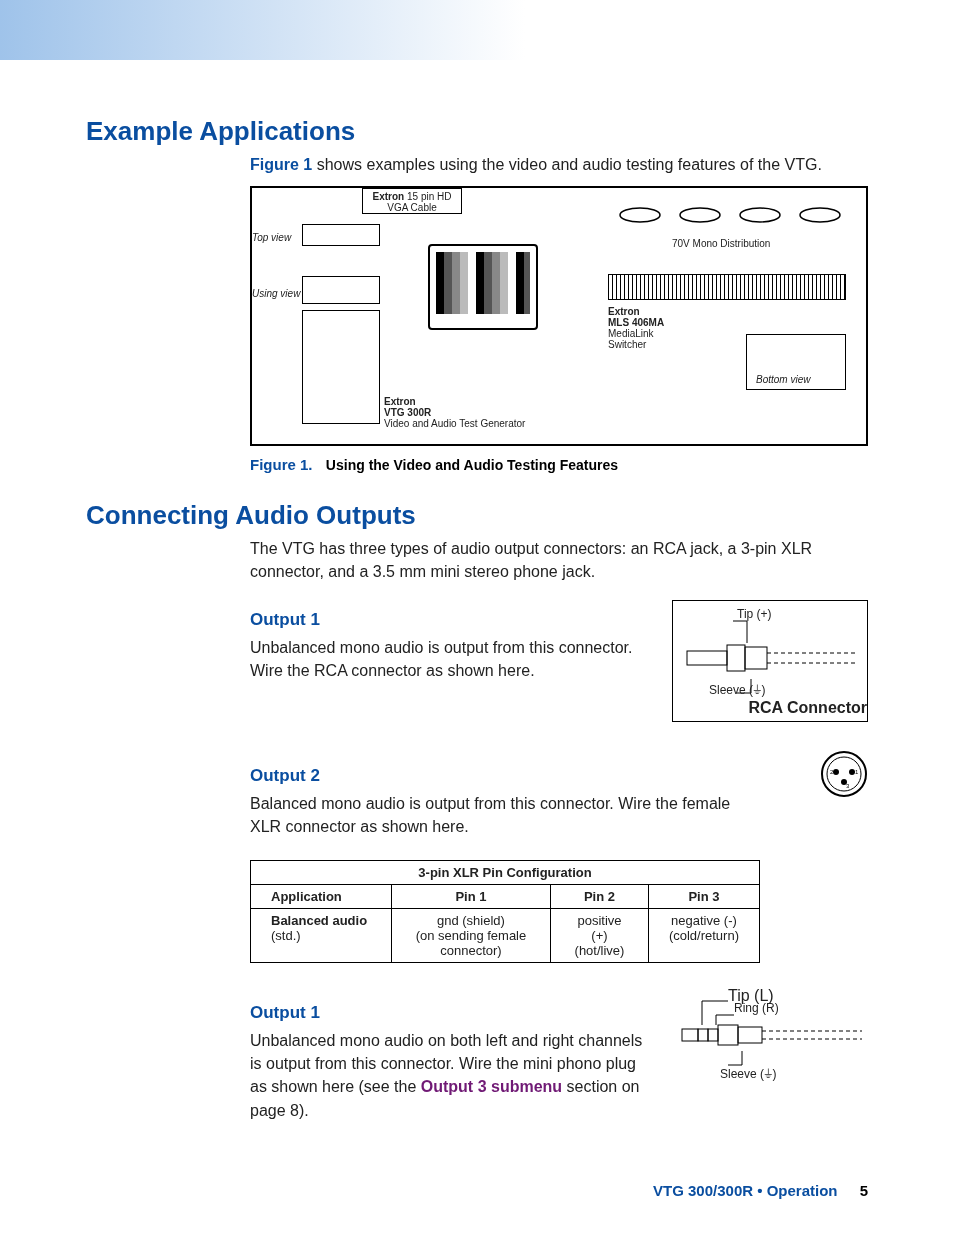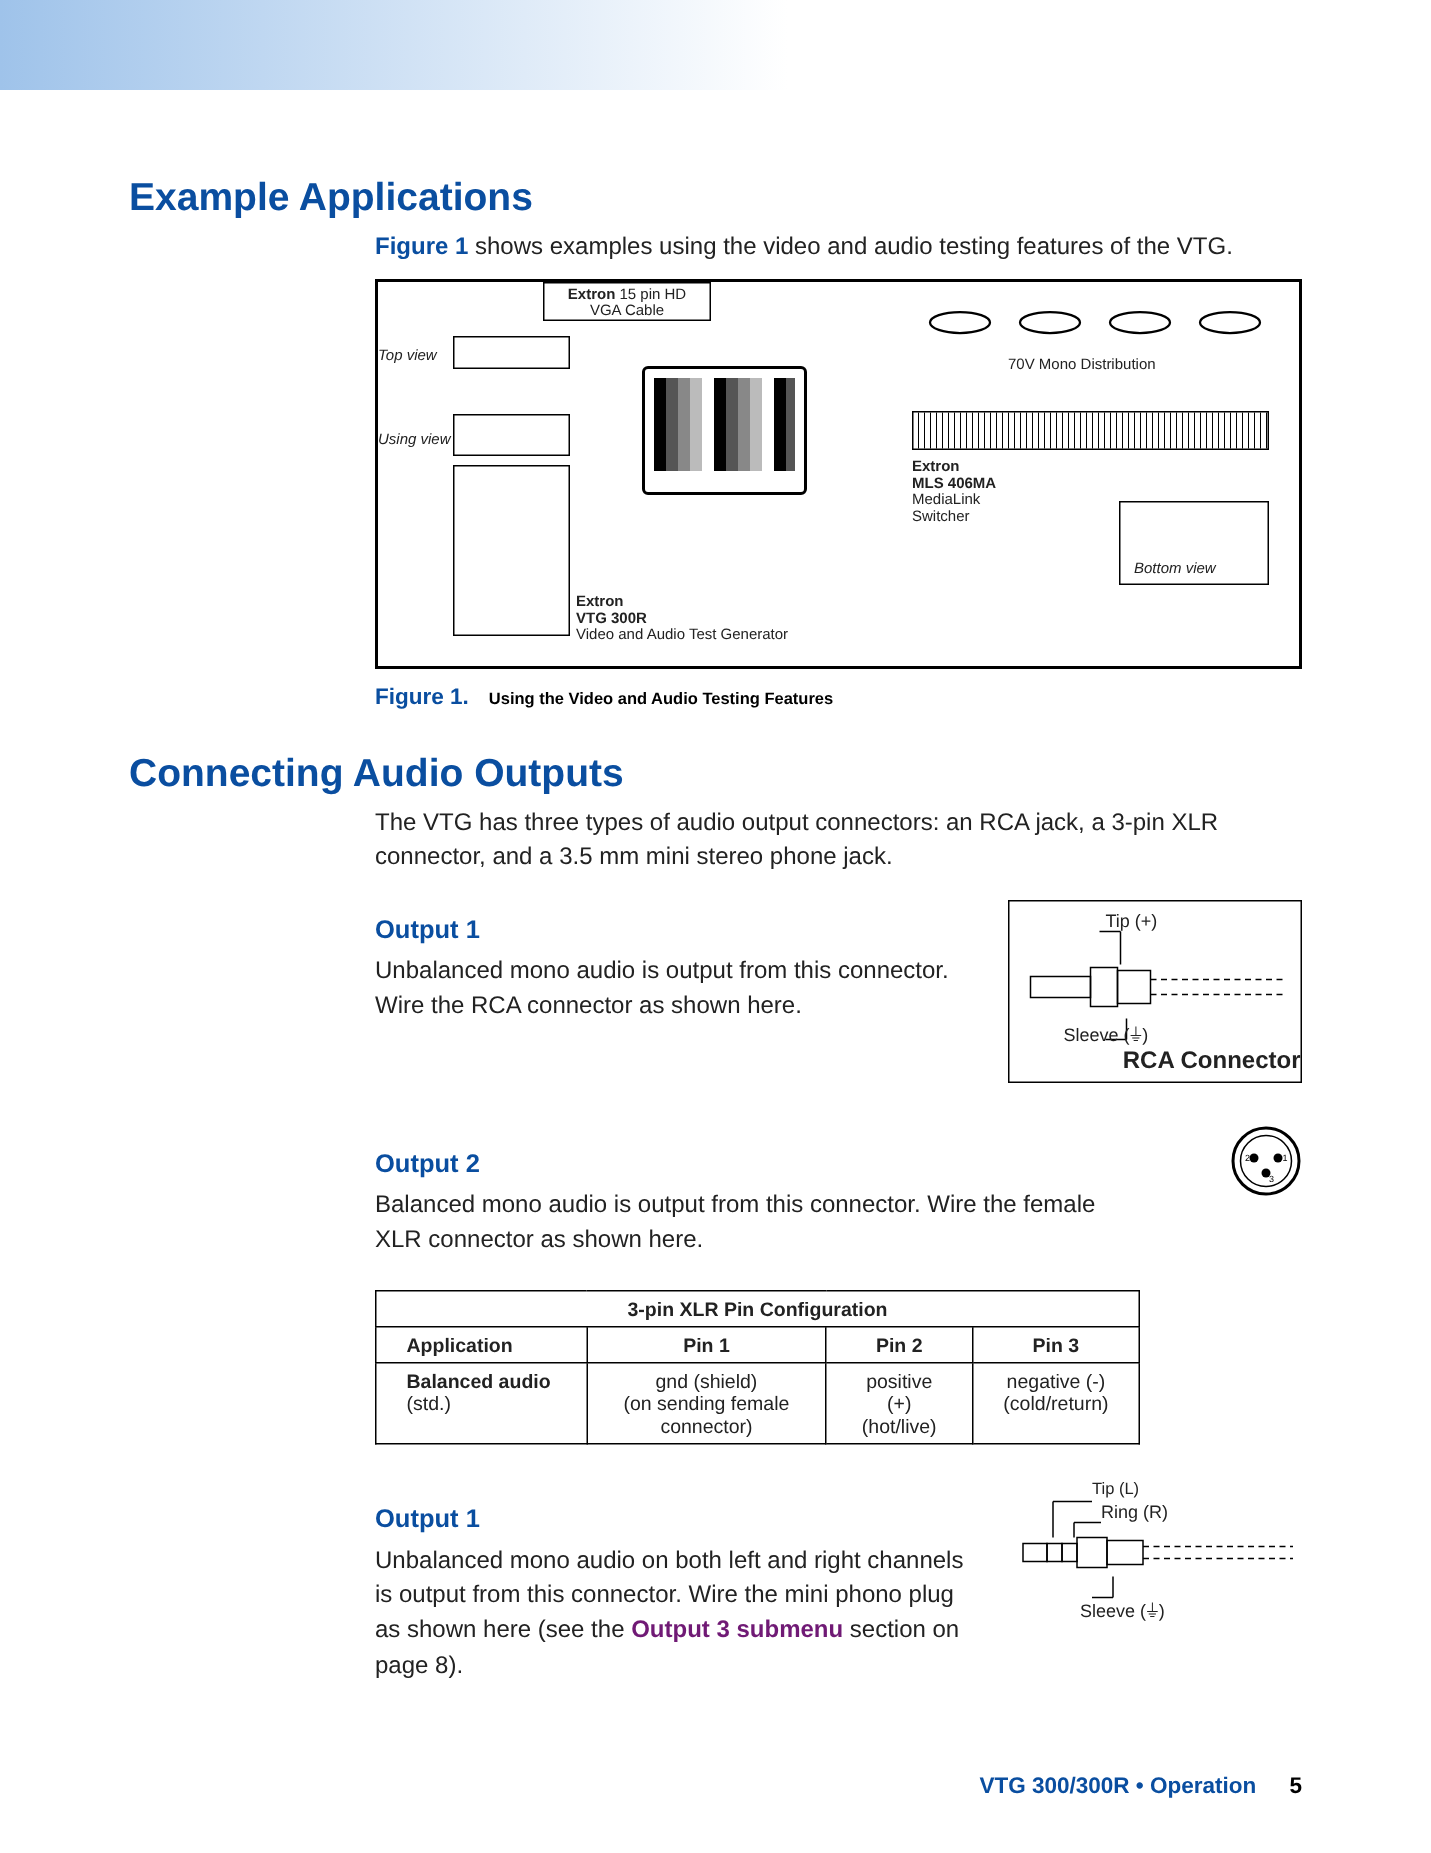--- a/index.html
+++ b/index.html
@@ -8,21 +8,21 @@
   .top-gradient { height: 60px; width: 100%; background: linear-gradient(to right, #9fc3ea 0%, #ffffff 55%); }
   .content { padding: 50px 86px 0 86px; }
   h1.section { color: #0a4ea0; font-weight: 700; font-size: 26px; margin: 6px 0 6px 0; }
   .indent { margin-left: 164px; }
   .para { font-size: 16px; line-height: 1.45; margin: 6px 0 10px 0; }
   .para-narrow { font-size: 16px; line-height: 1.45; margin: 6px 0 10px 0; max-width: 432px; }
   .fig-ref { font-weight: 700; color: #0a4ea0; }
   .fig-box { border: 2px solid #000; margin: 10px 0 10px 0; padding: 10px; height: 260px; position: relative; background: #fff; }
   .fig-caption { margin: 10px 0 26px 0; }
   .fig-caption .lead { font-weight: 700; color: #0a4ea0; font-size: 15px; }
-  .fig-caption .desc { font-weight: 700; color: #000; font-size: 11px; }
+  .fig-caption .desc { font-weight: 700; color: #000; font-size: 14px; }
   h2.sub { color: #0a4ea0; font-weight: 700; font-size: 17px; margin: 16px 0 4px 0; }
   .row { display: flex; align-items: flex-start; justify-content: space-between; }
   .rca-box { border: 1px solid #000; width: 196px; height: 122px; text-align: center; font-size: 12px; position: relative; }
   .rca-caption { font-weight: 700; font-size: 16px; text-align: right; margin-top: 6px; }
   .mini-diagram { width: 196px; height: 100px; position: relative; font-size: 12px; }
   .xlr-icon { width: 48px; height: 48px; }
   table.pin { border-collapse: collapse; width: 510px; margin: 12px 0 0 0; }
   table.pin th, table.pin td { border: 1px solid #000; font-size: 13px; padding: 4px 20px; vertical-align: top; }
   table.pin .title-row th { text-align: center; font-weight: 700; }
   table.pin .hdr th { text-align: left; font-weight: 700; }
@@ -52,21 +52,21 @@
 
     <h1 class="section">Example Applications</h1>
 
     <div class="indent">
       <p class="para">
         <span class="fig-ref">Figure 1</span><span> shows examples using the video and audio testing features of the VTG.</span>
       </p>
 
       <div class="fig-box">
 
-        <div class="mini-block" style="left:110px; top:0px; width:112px; height:26px; text-align:center;">
+        <div class="mini-block" style="left:110px; top:0px; width:100px; height:26px; text-align:center;">
           <div class="mini-text" style="position:static; padding-top:2px;">
             <b>Extron</b><span style="white-space:pre;"> 15 pin HD
 VGA Cable</span>
           </div>
         </div>
 
         <span class="mini-label" style="left:0px; top:44px;">Top view</span>
         <div class="mini-block" style="left:50px; top:36px; width:78px; height:22px;"></div>
 
         <span class="mini-label" style="left:0px; top:100px;">Using view</span>
@@ -193,21 +193,21 @@
         </table>
 
       <div class="row" style="margin-top:24px;">
         <div style="flex:1; padding-right:20px;">
           <h2 class="sub">Output 1</h2>
           <p class="para-narrow">
             <span>Unbalanced mono audio on both left and right channels is output from this connector. Wire the mini phono plug as shown here (see the </span><span class="link">Output 3 submenu</span><span> section on page 8).</span>
           </p>
         </div>
         <div class="mini-diagram">
-          <div style="position:absolute; top:0; left:56px; font-size:11px;">Tip (L)</div>
+          <div style="position:absolute; top:0; left:56px; font-size:16px;">Tip (L)</div>
           <div style="position:absolute; top:14px; left:62px; font-size:12px;">Ring (R)</div>
           <svg width="196" height="80" style="position:absolute; top:8px; left:0;">
             <line x1="56" y1="6" x2="30" y2="6" stroke="#000"></line>
               <line x1="30" y1="6" x2="30" y2="30" stroke="#000"></line>
             <line x1="62" y1="20" x2="44" y2="20" stroke="#000"></line>
               <line x1="44" y1="20" x2="44" y2="30" stroke="#000"></line>
             <rect x="10" y="34" width="16" height="12" fill="none" stroke="#000"></rect>
             <rect x="26" y="34" width="10" height="12" fill="none" stroke="#000"></rect>
             <rect x="36" y="34" width="10" height="12" fill="none" stroke="#000"></rect>
             <rect x="46" y="30" width="20" height="20" fill="none" stroke="#000"></rect>

